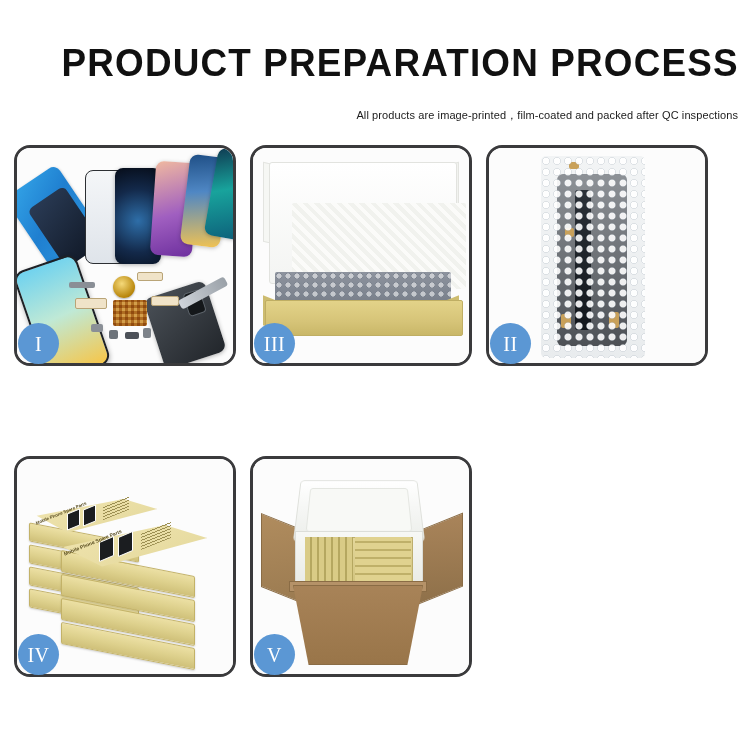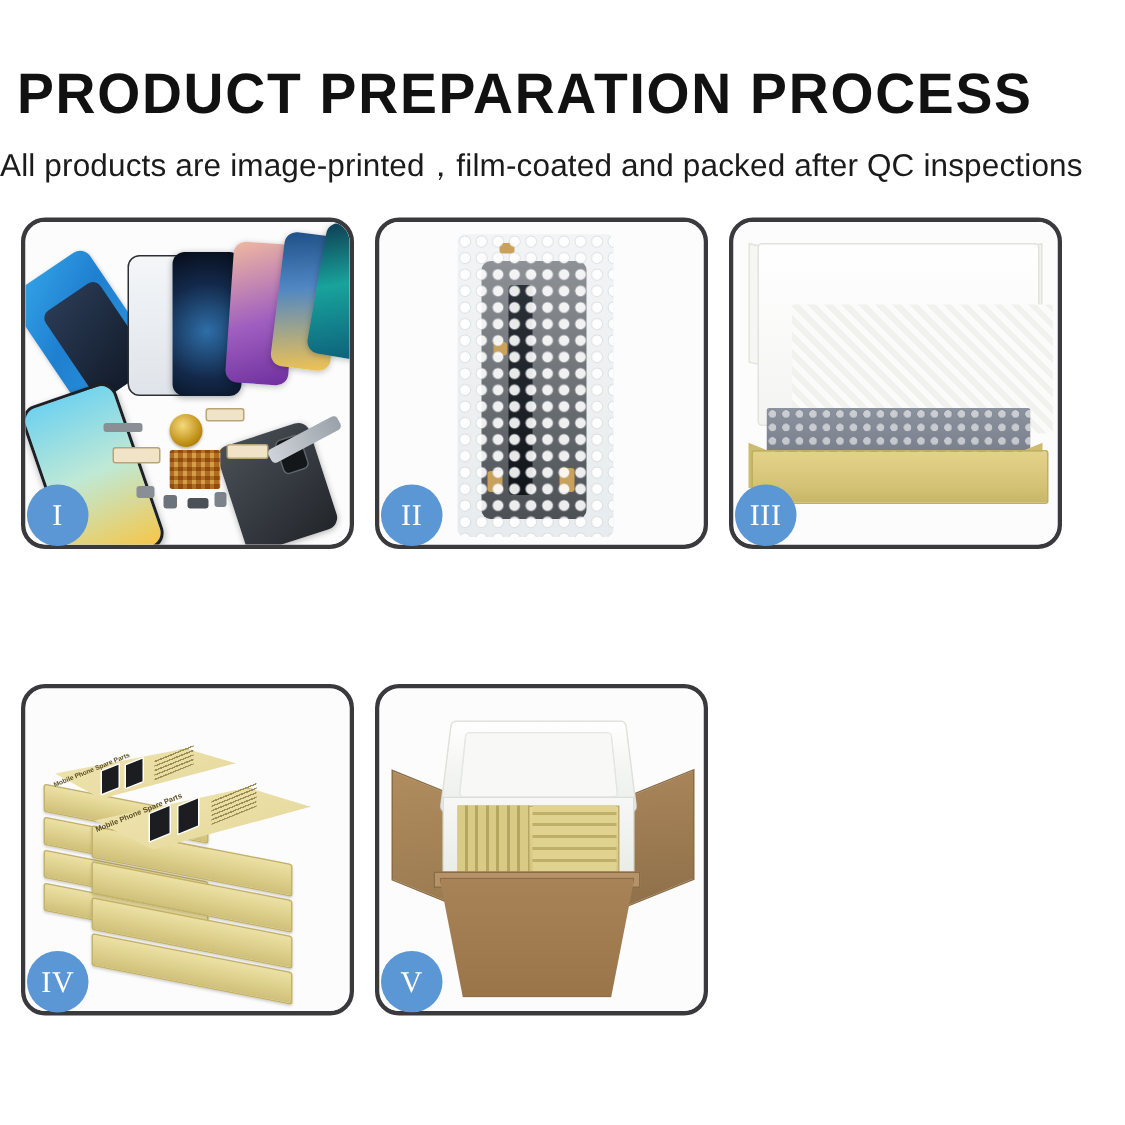--- a/index.html
+++ b/index.html
@@ -4,33 +4,33 @@
 <style>
   html,body{margin:0;padding:0;}
   body{
     width:750px;height:750px;background:#ffffff;
     font-family:"Liberation Sans", sans-serif;
     overflow:hidden;position:relative;
   }
   .page{position:relative;width:750px;height:750px;}
 
   
-  .header{position:absolute;left:0;top:0;width:750px;text-align:left;}
+  .header{position:absolute;left:0;top:0;width:750px;text-align:right;}
   .title{
     font-family:"Liberation Sans", sans-serif;
     font-size:38px;font-weight:700;color:#111;
     letter-spacing:1.2px;
     transform:scaleX(0.97);
     margin:0;padding-top:44px;line-height:1.05;
     white-space:nowrap;
   }
   .subtitle{
     font-family:"Liberation Sans", sans-serif;
-    font-size:21px;font-weight:400;color:#1b1b1b;
-    margin:0;padding-top:12px;white-space:nowrap;
+    font-size:11px;font-weight:400;color:#1b1b1b;
+    margin:12px;padding-top:12px;white-space:nowrap;
     letter-spacing:.1px;
   }
 
   
   .grid{position:absolute;left:14px;top:145px;width:723px;}
   .row{display:flex;gap:14px;}
   .row+.row{margin-top:90px;}
   .panel{
     position:relative;
     width:222px;height:221px;
@@ -349,46 +349,46 @@
           <div class="flex-cable" style="left:58px;top:150px;width:30px;height:9px;"></div>
           <div class="flex-cable" style="left:134px;top:148px;width:26px;height:8px;"></div>
           <div class="flex-cable" style="left:120px;top:124px;width:24px;height:7px;"></div>
           <div class="tool"></div>
         </div>
         <div class="badge">I</div>
       </div>
 
       <div class="panel">
         <div class="panel-clip">
+          <div class="b3-flapL"></div>
+          <div class="b3-flapR"></div>
+          <div class="b3-lid">
+            <div class="b3-foam"></div>
+          </div>
+          <div class="b3-bubble"></div>
+          <div class="b3-baseL"></div>
+          <div class="b3-baseR"></div>
+          <div class="b3-base"></div>
+        </div>
+        <div class="badge">III</div>
+      </div>
+
+      <div class="panel">
+        <div class="panel-clip">
           <div class="bubblebag">
             <div class="bagitem"></div>
             <div class="bagstrip"></div>
             <div class="goldtab" style="left:28px;top:6px;width:10px;height:7px;"></div>
             <div class="goldtab" style="left:24px;top:72px;width:9px;height:9px;"></div>
             <div class="goldtab" style="left:20px;top:158px;width:10px;height:14px;"></div>
             <div class="goldtab" style="left:68px;top:156px;width:10px;height:16px;"></div>
             <div class="bubbletex"></div>
           </div>
         </div>
         <div class="badge">II</div>
-      </div>
-
-      <div class="panel">
-        <div class="panel-clip">
-          <div class="b3-flapL"></div>
-          <div class="b3-flapR"></div>
-          <div class="b3-lid">
-            <div class="b3-foam"></div>
-          </div>
-          <div class="b3-bubble"></div>
-          <div class="b3-baseL"></div>
-          <div class="b3-baseR"></div>
-          <div class="b3-base"></div>
-        </div>
-        <div class="badge">III</div>
       </div>
     </div>
 
     <div class="row">
 
       <div class="panel">
         <div class="panel-clip">
           <div class="stack">
 
             <div class="sbox" style="left:4px;top:56px;width:108px;height:17px;transform:skewY(11deg);"></div>

